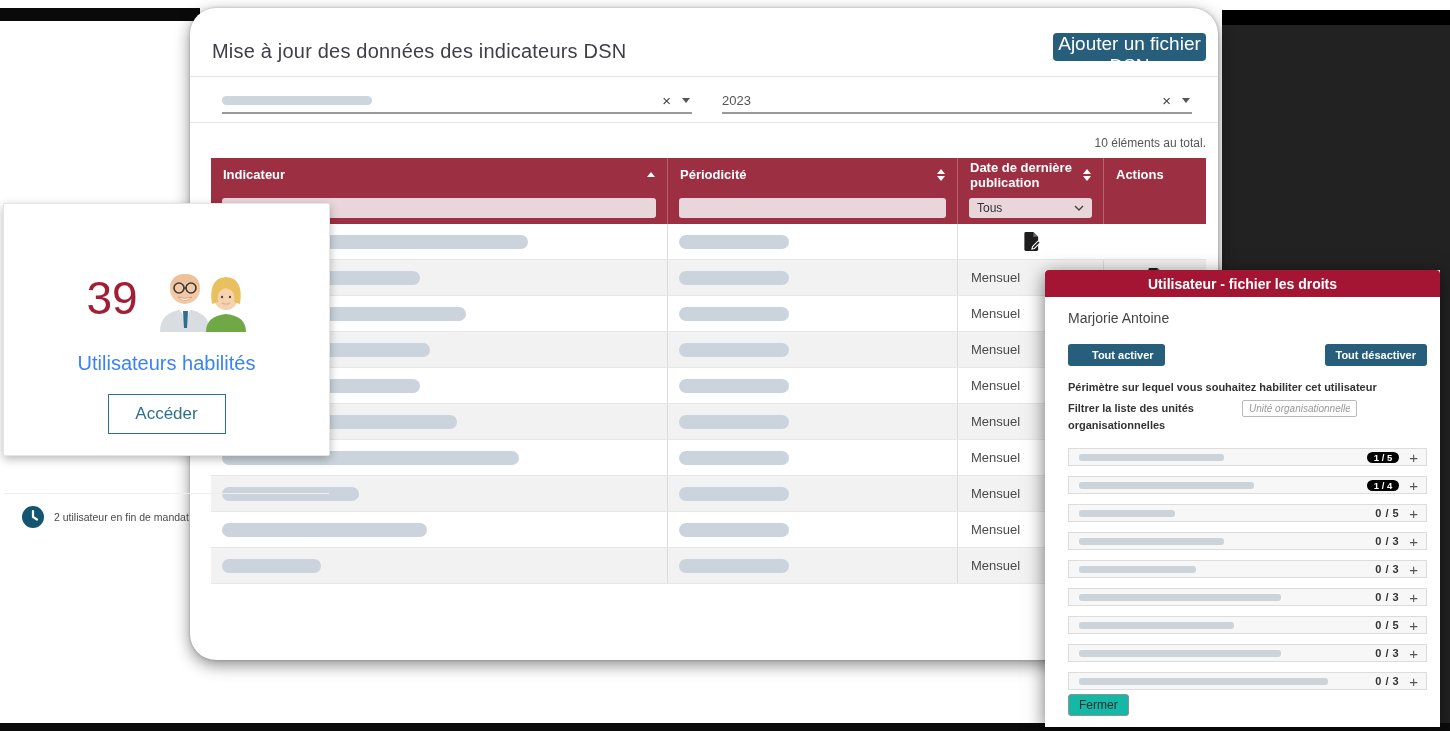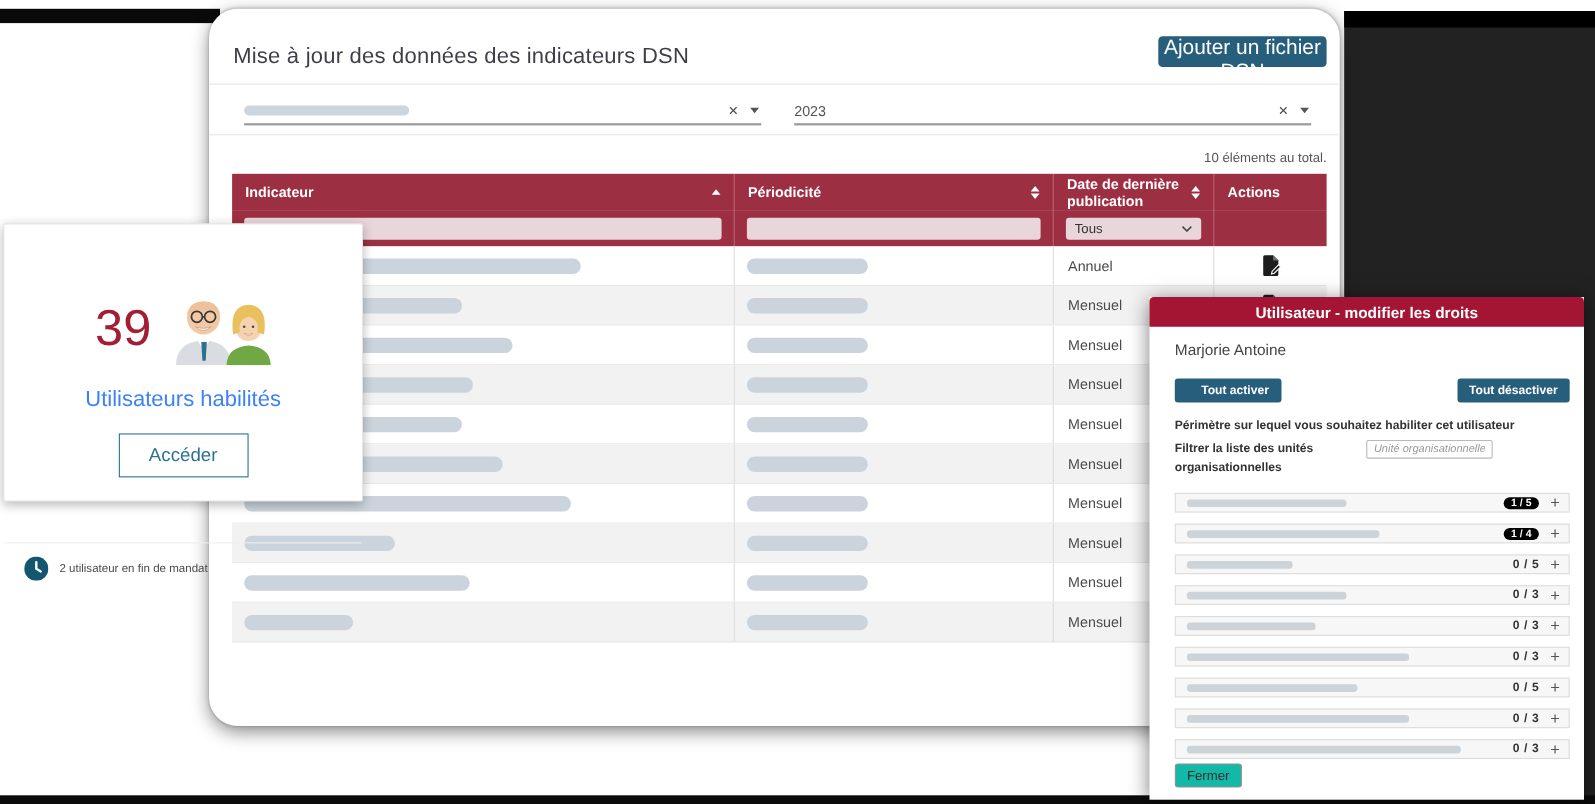--- a/index.html
+++ b/index.html
@@ -175,21 +175,20 @@
         <div class="cell"></div>
       </div>
 
       <div class="trow">
         <div class="cell">
             <span class="bar" style="width:306px"></span>
           </div>
         <div class="cell">
             <span class="bar date-bar"></span>
           </div>
-        <div class="cell ptext">Annuel</div>
         <div class="cell">
             <svg width="19" height="21" viewBox="0 0 20 22">
               <path d="M4 1h8l5 5v13.5A1.5 1.5 0 0 1 15.5 21H4a1.5 1.5 0 0 1-1.5-1.5v-17A1.5 1.5 0 0 1 4 1z" fill="#1d1d1d"></path>
               <path d="M12 1l5 5h-5z" fill="#6d6d6d"></path>
               <path d="M19.2 12.2l-6.1 6.1-2.7.7.7-2.7 6.1-6.1z" fill="#1d1d1d" stroke="#fff" stroke-width="1.1"></path>
             </svg>
           </div>
       </div>
       <div class="trow alt">
         <div class="cell">
@@ -367,21 +366,21 @@
     <div class="abs card-footer">
       <svg width="22" height="22" viewBox="0 0 22 22">
         <circle cx="11" cy="11" r="11" fill="#14566f"></circle>
         <path d="M11 5v6l4 2.5" stroke="#fff" stroke-width="2.2" fill="none" stroke-linecap="round"></path>
       </svg>
       <span>2 utilisateur en fin de mandat</span>
     </div>
   </div>
 
   <div class="abs modal">
-    <div class="abs modal-title">Utilisateur - modifier les droits</div>
+    <div class="abs modal-title">Utilisateur - fichier les droits</div>
     <div class="abs m-name">Marjorie Antoine</div>
     <button class="abs m-btn m-btn-l">Tout activer</button>
     <button class="abs m-btn m-btn-r">Tout désactiver</button>
     <div class="abs m-perim">Périmètre sur lequel vous souhaitez habiliter cet utilisateur</div>
     <div class="abs m-filterlbl">Filtrer la liste des unités organisationnelles</div>
     <input class="abs m-input" placeholder="Unité organisationnelle" style="">
 
     <div class="abs m-row" style="top:178px">
       <span class="m-bar" style="width:145px"></span>
       <span class="m-count pill">1 / 5</span>

